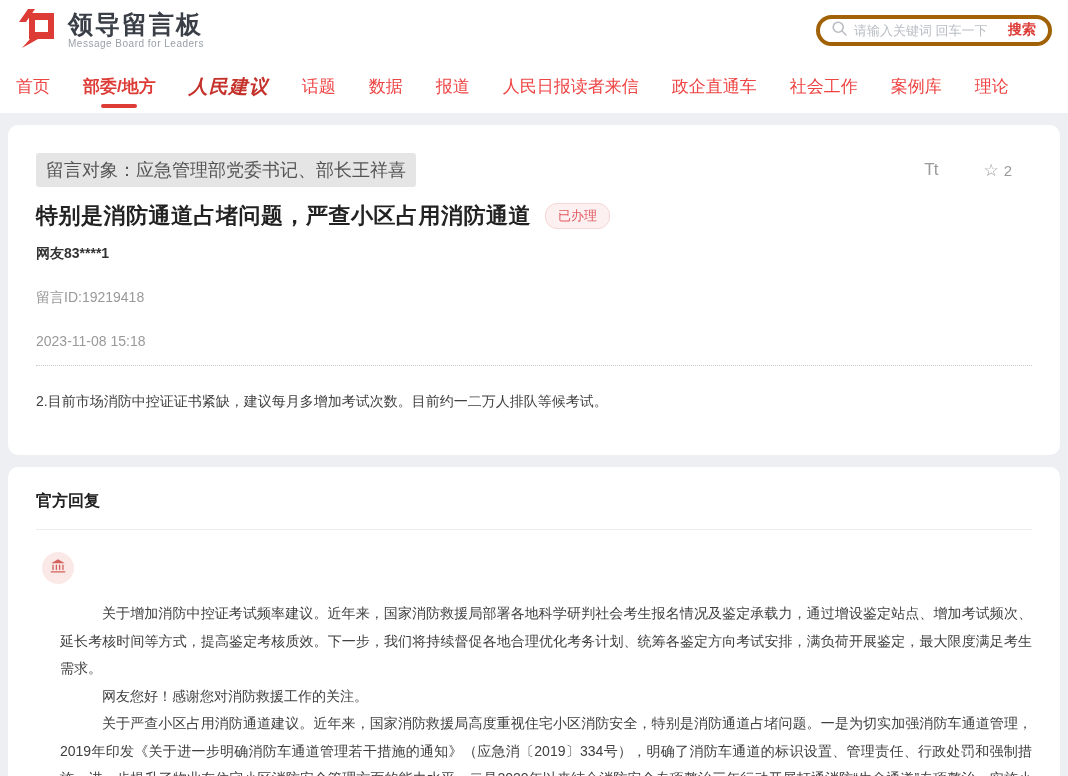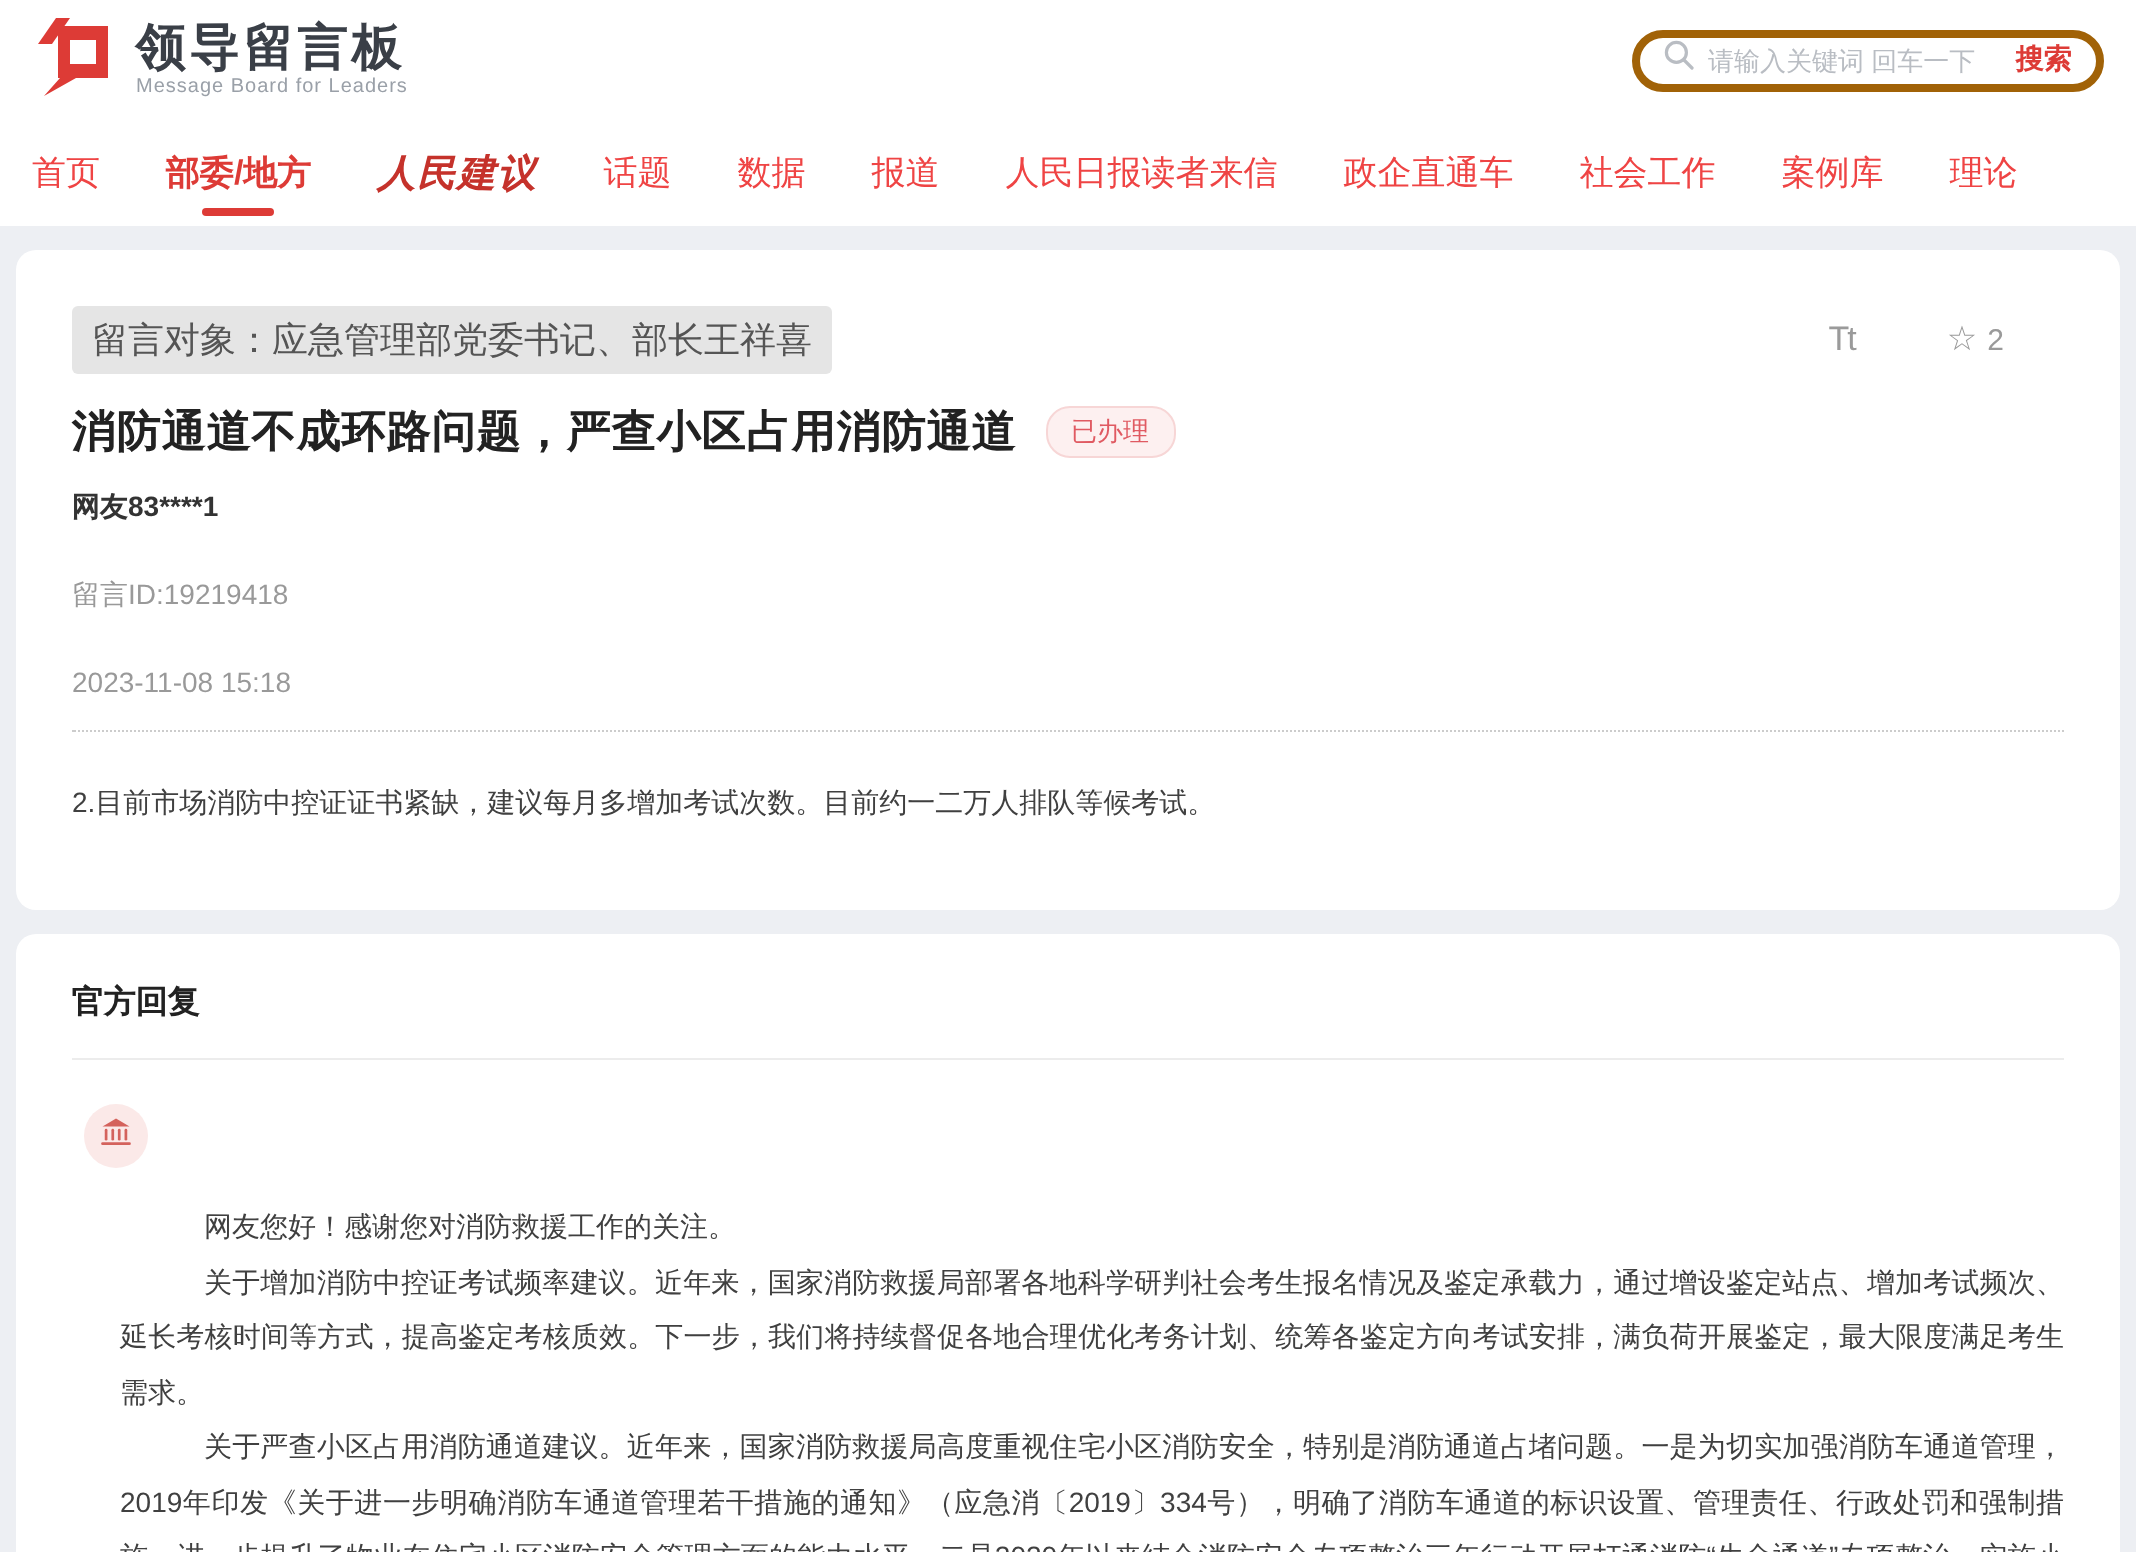--- a/index.html
+++ b/index.html
@@ -49,21 +49,21 @@
   }
   
   .main { padding:12px 8px 8px; }
   .card { background:#fff; border-radius:10px; }
   .card-message { padding:28px 28px 40px; margin-bottom:12px; }
   .msg-top-row { display:flex; align-items:center; justify-content:space-between; }
   .target-tag {
     display:inline-block; background:#e5e5e5; color:#555; font-size:18px;
     padding:5px 10px; border-radius:3px;
   }
-  .msg-actions { display:flex; align-items:center; gap:46px; margin-right:30px; color:#9a9a9a; }
+  .msg-actions { display:flex; align-items:center; gap:46px; margin-right:20px; color:#9a9a9a; }
   .tt-btn { font-size:17px; cursor:pointer; letter-spacing:-1px; }
   .star-btn { font-size:15px; cursor:pointer; display:flex; align-items:center; gap:5px; }
   .star-glyph { font-size:17px; }
   .msg-title-row { margin-top:14px; display:flex; align-items:center; }
   .msg-title { font-size:22px; font-weight:bold; color:#222; letter-spacing:.5px; }
   .status-badge {
     margin-left:14px; font-size:13px; color:var(--badge-text,#e05a62);
     background:var(--badge-bg,#fdf0f0); border:1px solid var(--badge-border,#f7d6d6);
     border-radius:12px; padding:3px 12px; white-space:nowrap;
   }
@@ -136,21 +136,21 @@
       <span class="target-tag">留言对象：应急管理部党委书记、部长王祥喜</span>
       <span class="msg-actions">
         <span class="tt-btn">Tt</span>
         <span class="star-btn">
           <span class="star-glyph">☆</span>
           <span>2</span>
         </span>
       </span>
     </div>
     <div class="msg-title-row">
-      <span class="msg-title">消防通道不成环路问题，严查小区占用消防通道</span>
+      <span class="msg-title">特别是消防通道占堵问题，严查小区占用消防通道</span>
       <span class="status-badge">已办理</span>
     </div>
     <div class="msg-meta">
       <span class="msg-author">网友83****1</span>
       <span>留言ID:19219418</span>
       <span>2023-11-08 15:18</span>
     </div>
     <div class="dotted-divider"></div>
     <div class="msg-body">
       <p>2.目前市场消防中控证证书紧缺，建议每月多增加考试次数。目前约一二万人排队等候考试。</p>
@@ -170,20 +170,20 @@
               <line x1="8.2" y1="9" x2="8.2" y2="14"></line>
               <line x1="11.8" y1="9" x2="11.8" y2="14"></line>
               <line x1="15.5" y1="9" x2="15.5" y2="14"></line>
               <line x1="2.5" y1="16.5" x2="17.5" y2="16.5"></line>
             </g>
           </svg>
         </span>
       </span>
     </div>
     <div class="reply-body">
+      <p>关于增加消防中控证考试频率建议。近年来，国家消防救援局部署各地科学研判社会考生报名情况及鉴定承载力，通过增设鉴定站点、增加考试频次、延长考核时间等方式，提高鉴定考核质效。下一步，我们将持续督促各地合理优化考务计划、统筹各鉴定方向考试安排，满负荷开展鉴定，最大限度满足考生需求。</p>
       <p>网友您好！感谢您对消防救援工作的关注。</p>
-      <p>关于增加消防中控证考试频率建议。近年来，国家消防救援局部署各地科学研判社会考生报名情况及鉴定承载力，通过增设鉴定站点、增加考试频次、延长考核时间等方式，提高鉴定考核质效。下一步，我们将持续督促各地合理优化考务计划、统筹各鉴定方向考试安排，满负荷开展鉴定，最大限度满足考生需求。</p>
       <p>关于严查小区占用消防通道建议。近年来，国家消防救援局高度重视住宅小区消防安全，特别是消防通道占堵问题。一是为切实加强消防车通道管理，2019年印发《关于进一步明确消防车通道管理若干措施的通知》（应急消〔2019〕334号），明确了消防车通道的标识设置、管理责任、行政处罚和强制措施，进一步提升了物业在住宅小区消防安全管理方面的能力水平。二是2020年以来结合消防安全专项整治三年行动开展打通消防“生命通道”专项整治，实施小区消防车通道标识化管理、清理障碍物、查处停车占用行为等6项举措，组织对全国13万个小区施划标识标线，清除障碍28.6万余处。下一步，我们将继续督促指导居民住宅区的物业服务企业依法履行消防安全职责，对占用、堵塞、封闭消防车通道，妨碍消防车通行的行为，依照《中华人民共和国消防法》等法律法规进行处罚。</p>
 
     </div>
   </div>
 
 </div>
 
 </body></html>

